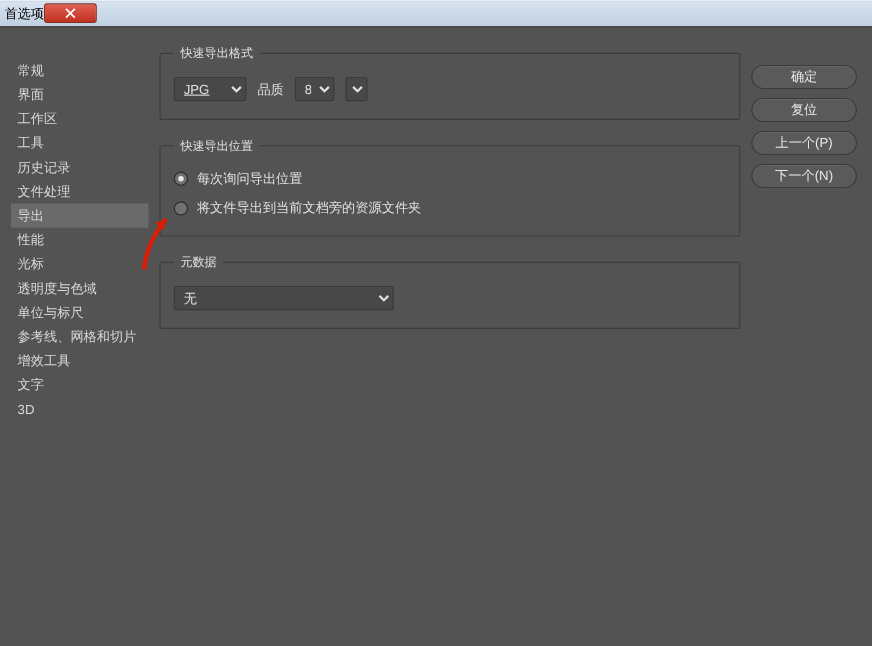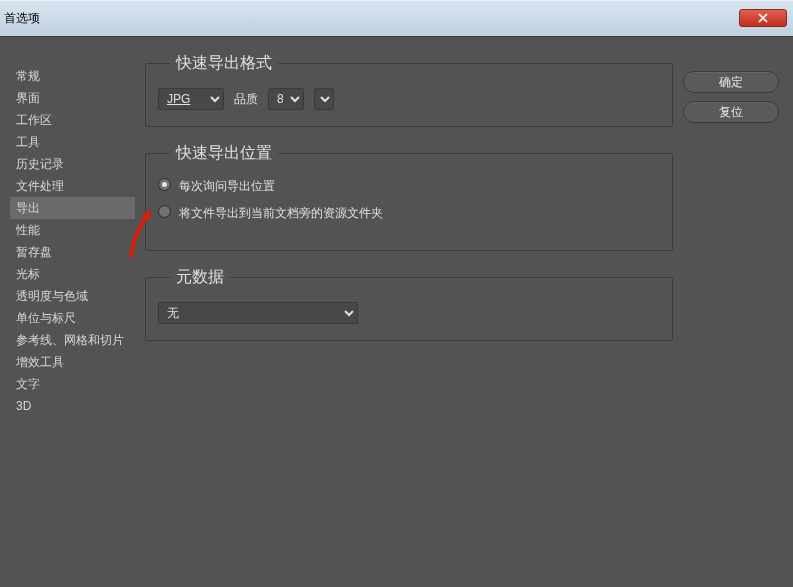--- a/index.html
+++ b/index.html
@@ -1,43 +1,43 @@
 <!DOCTYPE html>
 <html><head>
 <meta charset="utf-8">
 <style>
 * { margin: 0; padding: 0; box-sizing: border-box; font-family: "Microsoft YaHei", Arial, sans-serif; font-size: 12px; }
 body { background: #535353; width: 793px; height: 587px; overflow: hidden; color: #e0e0e0; position: relative; }
 
-.titlebar { height: 36px; background: linear-gradient(#d8e4f0, #c0d0e0); border-top: 1px solid #e8f0f8; display: flex; align-items: center; justify-content: space-between; padding-left: 4px; color: #000; }
+.titlebar { height: 24px; background: linear-gradient(#d8e4f0, #c0d0e0); border-top: 1px solid #e8f0f8; display: flex; align-items: center; padding-left: 4px; color: #000; }
 .titlebar-title { font-size: 12px; }
 .close-btn { width: 48px; height: 18px; background: linear-gradient(#e06050, #c03020); border: 1px solid #803020; border-radius: 3px; display: flex; align-items: center; justify-content: center; color: #fff; margin-right: 6px; margin-top: -2px; cursor: pointer; }
 .close-btn svg { width: 10px; height: 10px; }
 
 .main { display: flex; height: calc(100% - 20px); background: #535353; border-top: 1px solid #383838; }
 
 .sidebar { width: 135px; padding: 28px 0 0 10px; }
 .sidebar-item { padding: 2px 6px; color: #d8d8d8; cursor: pointer; line-height: 18px; }
 .sidebar-item.active { background: #6a6a6a; }
 
 .content { flex: 1; padding: 16px 10px 0 10px; position: relative; }
 
 fieldset { border: 1px solid #3c3c3c; border-radius: 2px; margin-bottom: 16px; padding: 14px 12px 16px 12px; position: relative; }
-legend { padding: 0 6px; color: #e0e0e0; font-size: 16px; margin-left: 12px; }
+legend { padding: 0 6px; color: #e0e0e0; font-size: 11px; margin-left: 0; }
 
 .row { display: flex; align-items: center; gap: 10px; }
 select { background: #484848; color: #e0e0e0; border: 1px solid #3a3a3a; height: 22px; padding: 1px 4px; border-radius: 2px; }
 select.format-select { width: 66px; text-decoration: underline; }
 select.quality-select { width: 36px; }
 select.quality-caret { width: 20px; }
 select.meta-select { width: 200px; }
 .label { color: #e0e0e0; }
 
-.radio-row { display: flex; align-items: flex-start; gap: 8px; margin-bottom: 10px; }
-.radio-row:last-child { margin-bottom: 12px; }
+.radio-row { display: flex; align-items: center; gap: 8px; margin-bottom: 10px; }
+.radio-row:last-child { margin-bottom: 0; }
 .radio { width: 13px; height: 13px; border-radius: 50%; border: 1px solid #2a2a2a; background: #707070; display: inline-flex; align-items: center; justify-content: center; cursor: pointer; }
 .radio.checked::after { content: ""; width: 5px; height: 5px; background: #e8e8e8; border-radius: 50%; display: block; }
 
 .check-row { display: flex; align-items: center; gap: 8px; }
 .checkbox { width: 13px; height: 13px; border: 1px solid #2a2a2a; background: #707070; display: inline-flex; align-items: center; justify-content: center; cursor: pointer; }
 .checkbox.checked::after { content: "✓"; color: #111; font-size: 11px; font-weight: bold; line-height: 1; }
 
 .right-panel { width: 110px; padding: 34px 14px 0 0; display: flex; flex-direction: column; gap: 8px; }
 .btn { height: 22px; background: #5a5a5a; border: 1px solid #3a3a3a; border-radius: 11px; color: #e8e8e8; display: flex; align-items: center; justify-content: center; cursor: pointer; box-shadow: inset 0 1px 0 rgba(255,255,255,0.08); }
 
@@ -60,21 +60,20 @@
 
   <div class="sidebar">
     <div class="sidebar-item">常规</div>
     <div class="sidebar-item">界面</div>
     <div class="sidebar-item">工作区</div>
     <div class="sidebar-item">工具</div>
     <div class="sidebar-item">历史记录</div>
     <div class="sidebar-item">文件处理</div>
     <div class="sidebar-item active">导出</div>
     <div class="sidebar-item">性能</div>
-    <div class="sidebar-item">暂存盘</div>
     <div class="sidebar-item">光标</div>
     <div class="sidebar-item">透明度与色域</div>
     <div class="sidebar-item">单位与标尺</div>
     <div class="sidebar-item">参考线、网格和切片</div>
     <div class="sidebar-item">增效工具</div>
     <div class="sidebar-item">文字</div>
     <div class="sidebar-item">3D</div>
   </div>
 
   <div class="content">
@@ -118,15 +117,17 @@
         <option>无</option>
       </select>
     </fieldset>
 
 
   </div>
 
   <div class="right-panel">
     <div class="btn">确定</div>
     <div class="btn">复位</div>
+    <div class="btn">上一个(P)</div>
+    <div class="btn">下一个(N)</div>
   </div>
 
 </div>
 
 </body></html>

